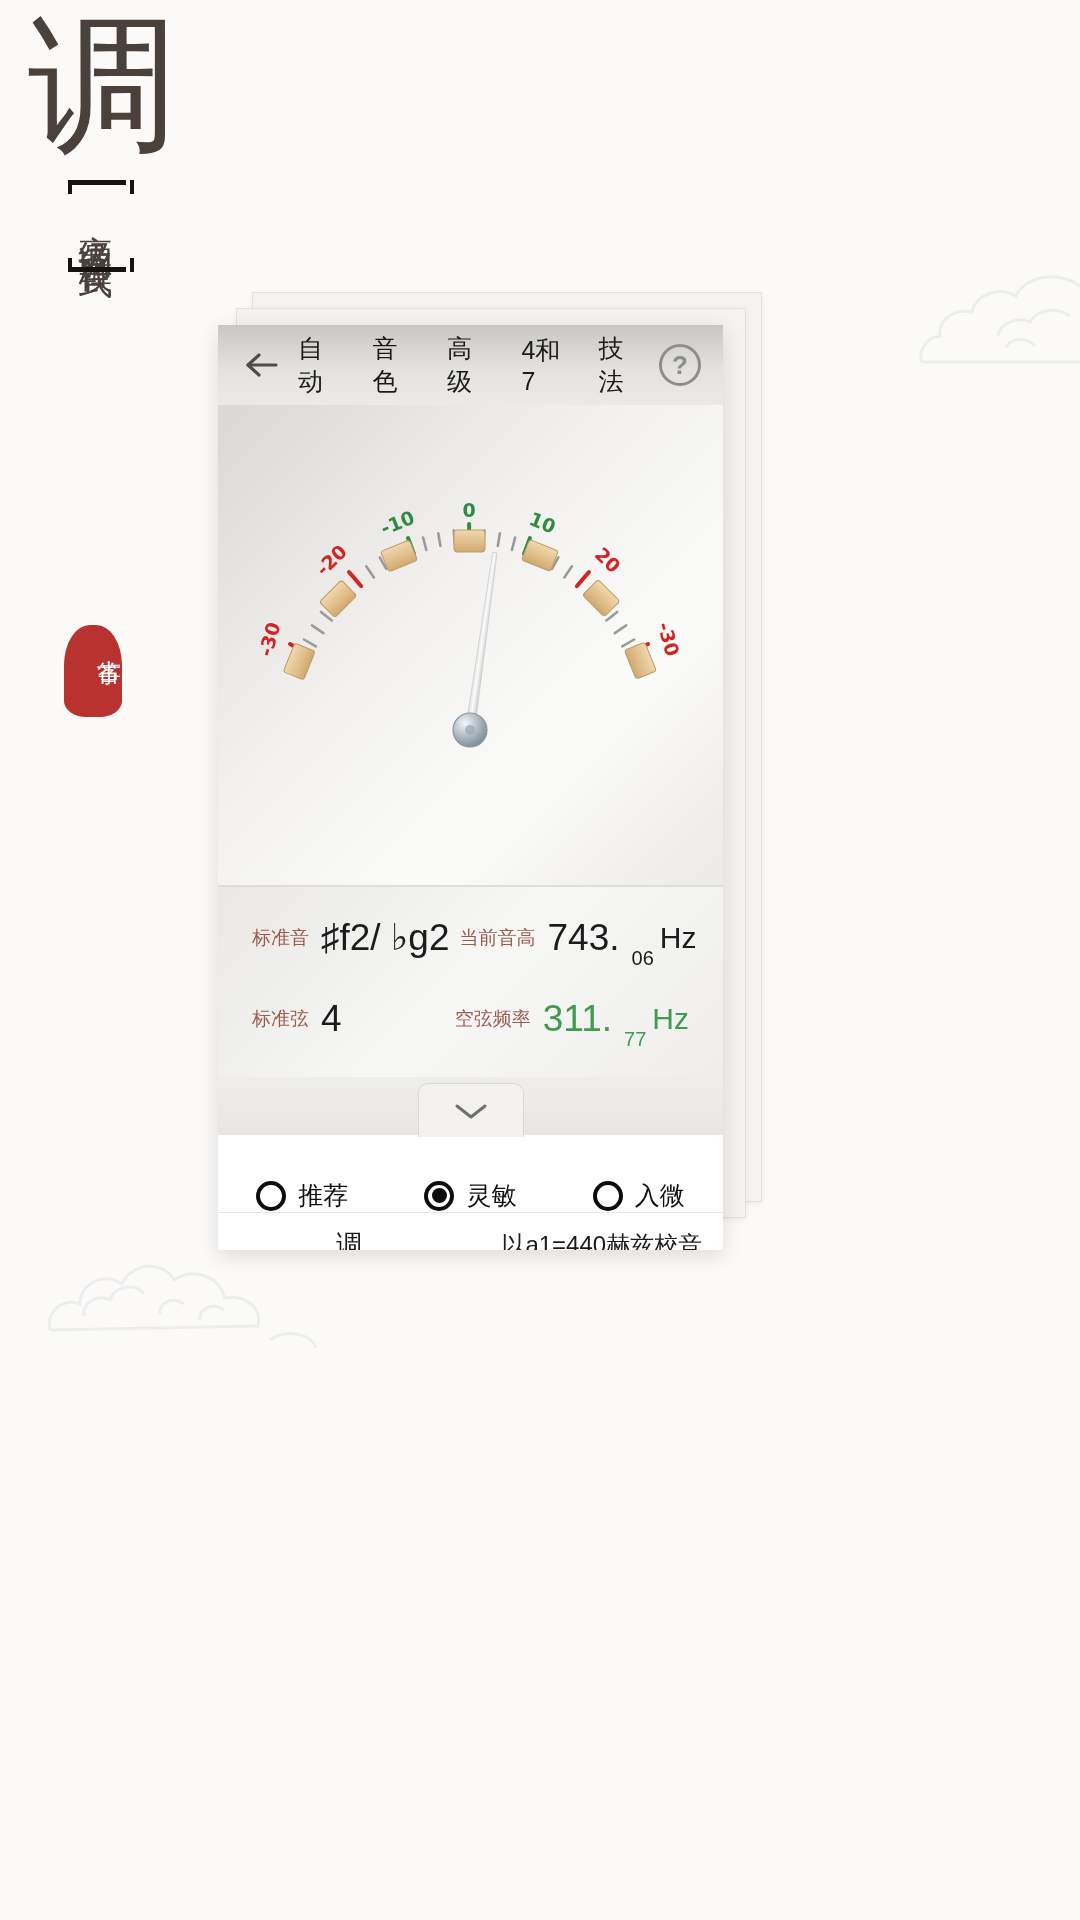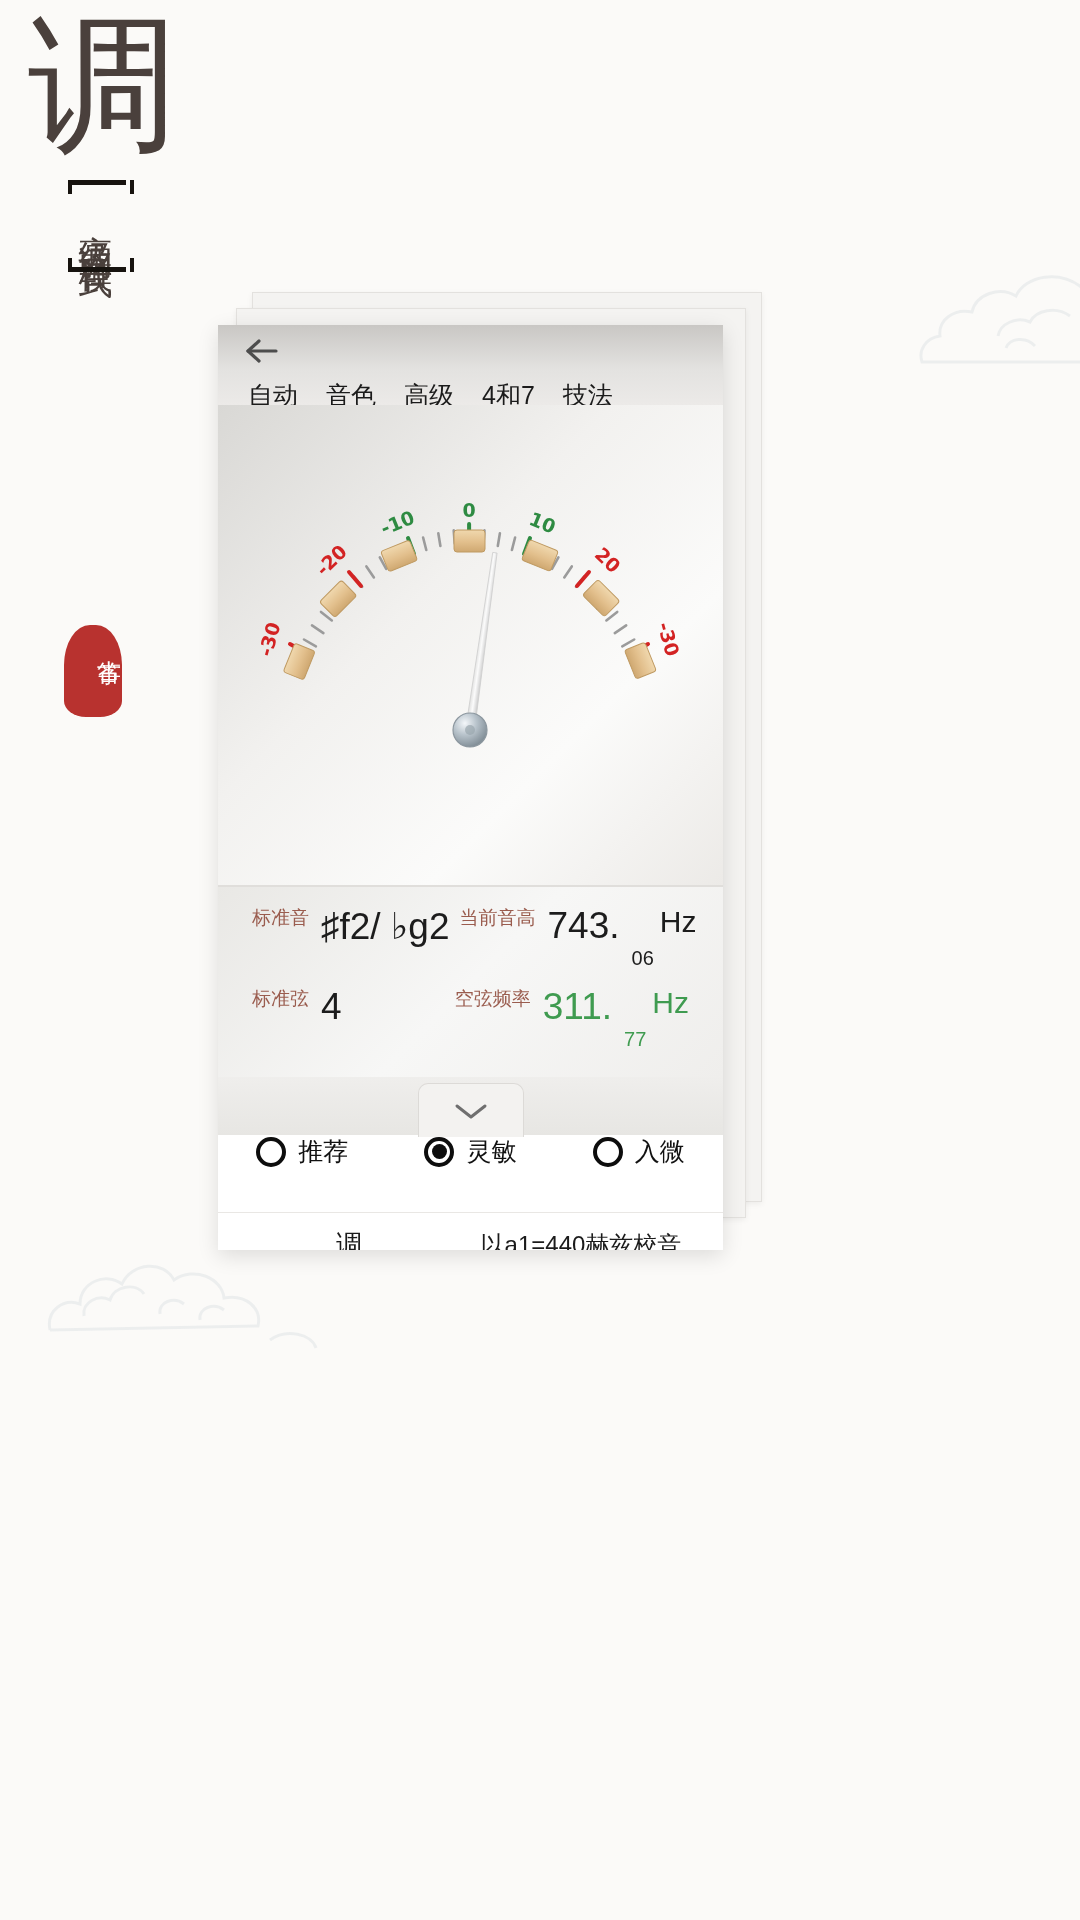--- a/index.html
+++ b/index.html
@@ -99,25 +99,24 @@
     left: 218px; top: 325px;
     width: 505px; height: 925px;
     background: #fff;
     box-shadow: 0 6px 20px rgba(0,0,0,.12);
     overflow: hidden;
   }
 
   
   .navbar {
     height: 80px;
-    display: flex; align-items: flex-start;
+    display: flex; align-items: center;
     background: linear-gradient(180deg,#c9c7c4 0%,#e3e2e0 55%,#eceae8 100%);
     padding: 4px 16px;
     position: relative;
-    flex-direction: column;
   }
   .back-arrow {
     width: 44px; height: 44px;
     display: flex; align-items: center; justify-content: center;
     color: #4d4d4d;
     flex: 0 0 auto;
     margin-left: 6px;
   }
   .tabs { display: flex; align-items: center; gap: 0; flex: 1; justify-content: center; }
   .tab {
@@ -159,42 +158,42 @@
   .ro-label {
     color: #9a5c4e; font-size: 19px; white-space: nowrap;
   }
   .ro-value {
     font-size: 37px; color: #1c1c1c; margin-left: 12px; white-space: nowrap;
   }
   .ro-value.green { color: #3f9b50; }
   .ro-dec { font-size: 20px; margin-top: 42px; }
   .ro-unit { font-size: 30px; margin-left: 6px; }
   .ro-gap { flex: 1 1 auto; min-width: 10px; }
-  .ro-seg { display: flex; align-items: flex-start; }
+  .ro-seg { display: flex; align-items: center; }
 
   
   .collapse-wrap {
     background: linear-gradient(180deg,#efeeec 0%,#e7e6e3 100%);
     height: 58px; position: relative;
   }
   .collapse-btn {
     position: absolute; left: 50%; transform: translateX(-50%);
     top: 6px;
     width: 106px; height: 54px;
     background: #f3f2f0;
     border: 1px solid #dcdad7;
     border-bottom: none;
     border-radius: 10px 10px 0 0;
     display: flex; align-items: center; justify-content: center;
     color: #6f6f6f;
   }
 
   
   .radios {
-    display: flex; align-items: flex-start; justify-content: space-around;
+    display: flex; align-items: flex-end; justify-content: space-around;
     height: 78px; background: #fff;
     border-bottom: 1px solid #e9e7e4;
   }
   .radio-item { display: flex; align-items: center; gap: 12px; }
   .radio-dot {
     width: 30px; height: 30px; border-radius: 50%;
     border: 4px solid #0d0d0d; background: #fff;
     display: flex; align-items: center; justify-content: center;
   }
   .radio-dot.on::after {
@@ -202,21 +201,21 @@
   }
   .radio-label { font-size: 25px; color: #111; }
 
   
   .table-head {
     display: flex; align-items: center;
     height: 64px; background: #fff;
     border-bottom: 1px solid #e6e4e1;
   }
   .th-key { flex: 0 0 52%; text-align: center; font-size: 26px; color: #1b1b1b; }
-  .th-freq { flex: 1; text-align: left; font-size: 24px; color: #1b1b1b; }
+  .th-freq { flex: 1; text-align: center; font-size: 24px; color: #1b1b1b; }
   .table-body { background: #fff; position: relative; height: 188px; overflow: hidden; }
   .krow {
     display: flex; align-items: center;
     height: 34px;
     color: #c9c7c4;
   }
   .kname { flex: 0 0 52%; text-align: center; font-size: 22px; white-space: nowrap; display: flex; align-items: center; justify-content: center; gap: 10px; }
   .vbadge {
     border: 1px solid currentColor; border-radius: 3px;
     font-size: 14px; padding: 1px 4px; line-height: 1.1; white-space: nowrap;

